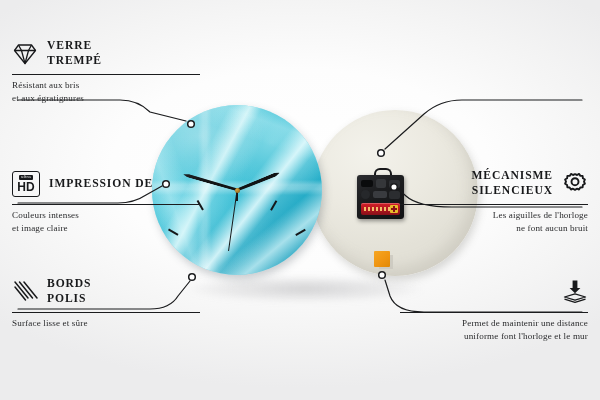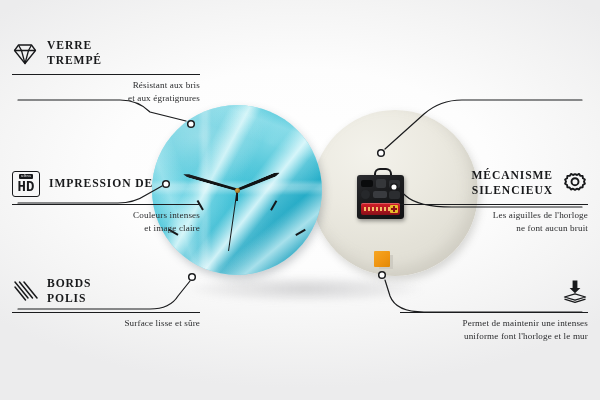--- a/index.html
+++ b/index.html
@@ -257,21 +257,20 @@
     height: 0;
     border-top: 1.1px solid #1b1c1e;
     margin: 3px 0 4px 0;
   }
   .callout-desc {
     font-family: "Liberation Serif", serif;
     font-size: 9.1px;
     line-height: 1.42;
     color: #2a2b2d;
     letter-spacing: 0.15px;
-    text-align: right;
   }
 
   .ico {
     flex: 0 0 auto;
     width: 26px;
     height: 26px;
     display: block;
     color: #18191b;
   }
   .ico svg { display: block; width: 26px; height: 26px; }
@@ -292,23 +291,23 @@
     font-family: "Liberation Sans", sans-serif;
     font-size: 4.4px;
     letter-spacing: 0.3px;
     color: #18191b;
     background: #18191b;
     color: #f4f4f4;
     padding: 0.5px 1.6px;
     border-radius: 1px;
   }
   .hd-text {
-    font-family: Liberation Mono, monospace;
+    font-family: Liberation Sans, sans-serif;
     font-weight: bold;
-    font-size: 14px;
+    font-size: 12px;
     color: #18191b;
     margin-top: 1px;
   }
 
   
   #connectors {
     position: absolute;
     left: 0;
     top: 0;
     width: 600px;
@@ -474,18 +473,18 @@
       <span class="ico">
         <svg viewBox="0 0 26 26" fill="none" stroke="currentColor" stroke-width="1.3" stroke-linejoin="round">
           <path d="M10.6,1.5 L15.4,1.5 L15.4,9.0 L18.4,9.0 L13,14.2 L7.6,9.0 L10.6,9.0 Z" fill="currentColor" stroke="none"></path>
           <path d="M13,14.8 L23.5,18.0 L13,21.2 L2.5,18.0 Z"></path>
           <path d="M2.5,20.2 L13,23.4 L23.5,20.2"></path>
         </svg>
       </span>
     </div>
     <div class="callout-rule"></div>
     <div class="callout-desc">
-      <div>Permet de maintenir une intenses</div>
+      <div>Permet de maintenir une distance</div>
       <div>uniforme font l'horloge et le mur</div>
     </div>
   </div>
 
 </div>
 
 </body></html>

